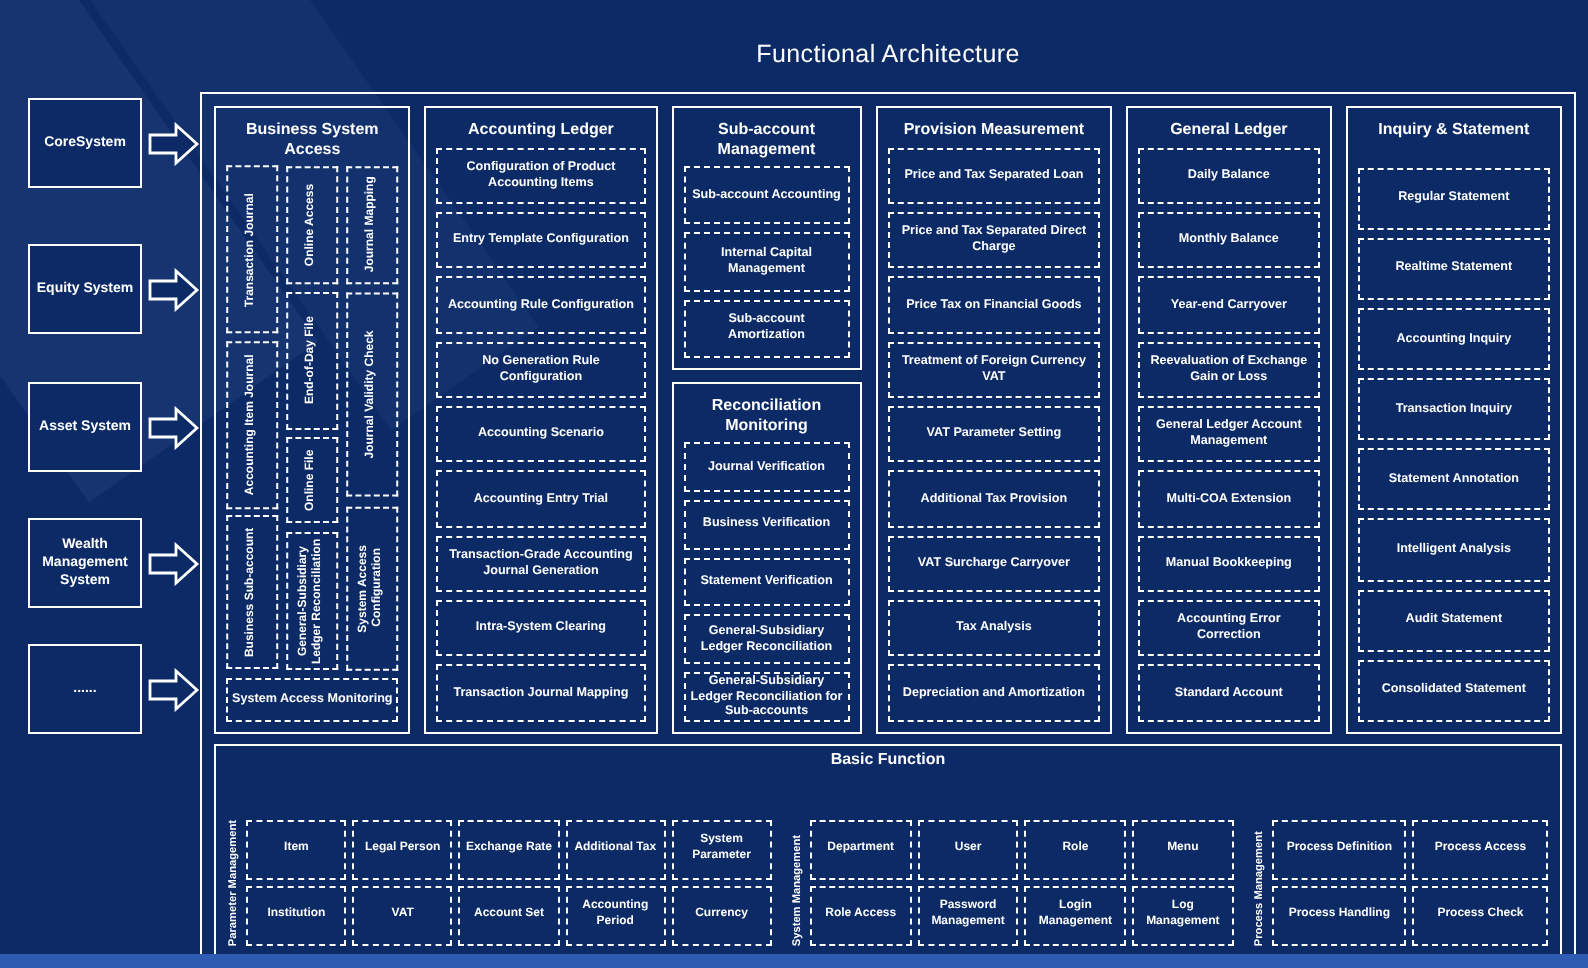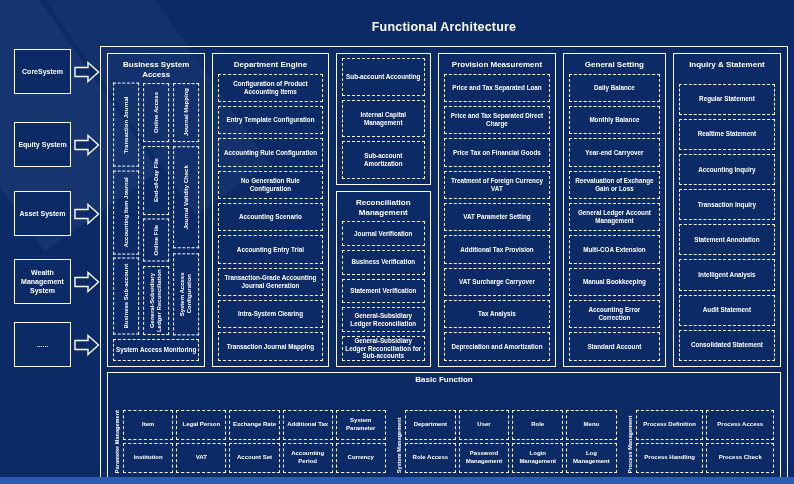--- a/index.html
+++ b/index.html
@@ -8,21 +8,21 @@
     background:#0c2a66;color:#fff;
     font-family:"Liberation Sans",sans-serif;
   }
   .streak{position:absolute;background:rgba(160,190,240,0.07);transform:rotate(-35deg);pointer-events:none;}
   #streak1{left:-60px;top:-80px;width:140px;height:320px;}
   #streak2{left:90px;top:-120px;width:90px;height:340px;background:rgba(160,190,240,0.05);}
   #bottom-strip{position:absolute;left:0;bottom:0;width:794px;height:7px;background:#2d5bb1;}
 
   #page-title{
     position:absolute;left:100px;top:20px;width:688px;text-align:center;
-    font-size:12.5px;font-weight:bold;letter-spacing:0.2px;
+    font-size:12.5px;font-weight:normal;letter-spacing:0.2px;
   }
 
   
   .src-box{
     position:absolute;left:14px;width:57px;border:1.6px solid #fff;
     display:flex;align-items:center;justify-content:center;text-align:center;
     font-size:7px;font-weight:bold;line-height:1.3;padding:2px;
     background:#0c2a66;box-sizing:border-box;
   }
   .src-arrow{position:absolute;left:74px;width:26px;height:22px;}
@@ -135,44 +135,45 @@
             <div class="bsa-col">
               <div class="item vertical" style="flex: 0.8 1 0px;">Journal Mapping</div>
               <div class="item vertical" style="flex: 1.45 1 0px;">Journal Validity Check</div>
               <div class="item vertical" style="flex: 1.15 1 0px;">System Access Configuration</div>
             </div>
           </div>
         <div id="bsa-footer" class="item">System Access Monitoring</div>
       </div>
 
       <div id="col-ae" class="panel">
-        <div class="panel-title">Department Engine</div>
+        <div class="panel-title">Accounting Ledger</div>
         <div class="items" id="items-accounting_engine">
             <div class="item">Configuration of Product Accounting Items</div>
             <div class="item">Entry Template Configuration</div>
             <div class="item">Accounting Rule Configuration</div>
             <div class="item">No Generation Rule Configuration</div>
             <div class="item">Accounting Scenario</div>
             <div class="item">Accounting Entry Trial</div>
             <div class="item">Transaction-Grade Accounting Journal Generation</div>
             <div class="item">Intra-System Clearing</div>
             <div class="item">Transaction Journal Mapping</div>
           </div>
       </div>
 
       <div id="col-sub">
         <div id="panel-sub" class="panel">
+          <div class="panel-title">Sub-account Management</div>
           <div class="items" id="items-sub_account_management">
               <div class="item">Sub-account Accounting</div>
               <div class="item">Internal Capital Management</div>
               <div class="item">Sub-account Amortization</div>
             </div>
         </div>
         <div id="panel-recon" class="panel">
-          <div class="panel-title">Reconciliation Management</div>
+          <div class="panel-title">Reconciliation Monitoring</div>
           <div class="items" id="items-reconciliation_monitoring">
               <div class="item">Journal Verification</div>
               <div class="item">Business Verification</div>
               <div class="item">Statement Verification</div>
               <div class="item">General-Subsidiary Ledger Reconciliation</div>
               <div class="item">General-Subsidiary Ledger Reconciliation for Sub-accounts</div>
             </div>
         </div>
       </div>
 
@@ -185,21 +186,21 @@
             <div class="item">Treatment of Foreign Currency VAT</div>
             <div class="item">VAT Parameter Setting</div>
             <div class="item">Additional Tax Provision</div>
             <div class="item">VAT Surcharge Carryover</div>
             <div class="item">Tax Analysis</div>
             <div class="item">Depreciation and Amortization</div>
           </div>
       </div>
 
       <div id="col-gl" class="panel">
-        <div class="panel-title">General Setting</div>
+        <div class="panel-title">General Ledger</div>
         <div class="items" id="items-general_ledger">
             <div class="item">Daily Balance</div>
             <div class="item">Monthly Balance</div>
             <div class="item">Year-end Carryover</div>
             <div class="item">Reevaluation of Exchange Gain or Loss</div>
             <div class="item">General Ledger Account Management</div>
             <div class="item">Multi-COA Extension</div>
             <div class="item">Manual Bookkeeping</div>
             <div class="item">Accounting Error Correction</div>
             <div class="item">Standard Account</div>

